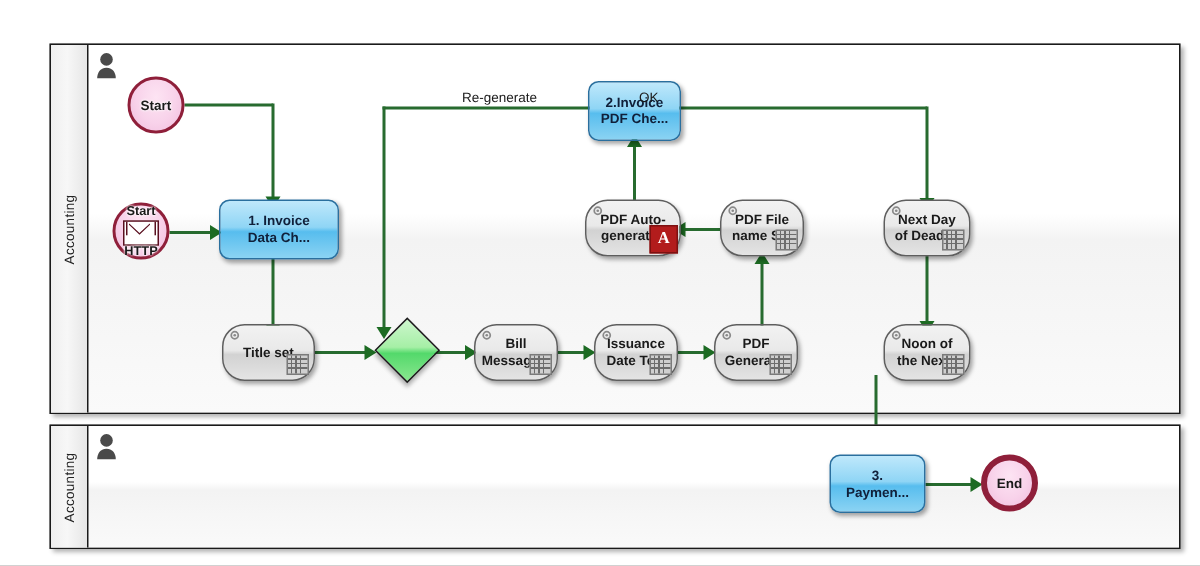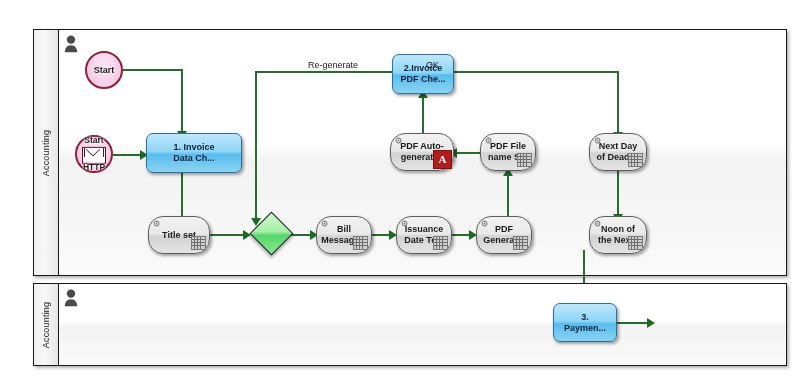--- a/index.html
+++ b/index.html
@@ -203,21 +203,21 @@
     </div>
 
     <div class="node event ev-start" style="left:41px;top:105px;width:38px;height:38px;">
       <span class="sub-label" style="top:-2px;bottom:auto;">Start</span>
       <span class="msgbox">
         <span class="msg-v"></span>
       </span>
       <span class="sub-label">HTTP</span>
     </div>
 
-    <div class="node task task-blue" style="left:112px;top:103px;width:96px;height:40px;">
+    <div class="node task task-blue" style="left:112px;top:103px;width:80px;height:40px;">
       <span>1. Invoice</span>
       <span>Data Ch...</span>
     </div>
 
     <div class="node task-gray" style="left:114px;top:186px;width:62px;height:38px;">
       <svg class="gear" viewBox="0 0 10 10">
         <circle cx="5" cy="5" r="2.6" fill="none" stroke="#555" stroke-width="1.3"></circle>
         <circle cx="5" cy="5" r="1" fill="#555"></circle>
       </svg>
       <span>Title set</span>
@@ -323,15 +323,18 @@
     </svg>
 
     <div class="flow flow-h" style="left:583px;top:38px;width:35px;"></div>
     <div class="arrow arr-right" style="left:613px;top:34px;"></div>
 
     <div class="node task task-blue" style="left:519px;top:19px;width:64px;height:39px;">
       <span>3.</span>
       <span>Paymen...</span>
     </div>
 
+    <div class="node event ev-end" style="left:620px;top:19px;width:38px;height:38px;">
+      <span class="ev-txt">End</span>
+    </div>
   </div>
 
 </div>
 
 </body></html>

